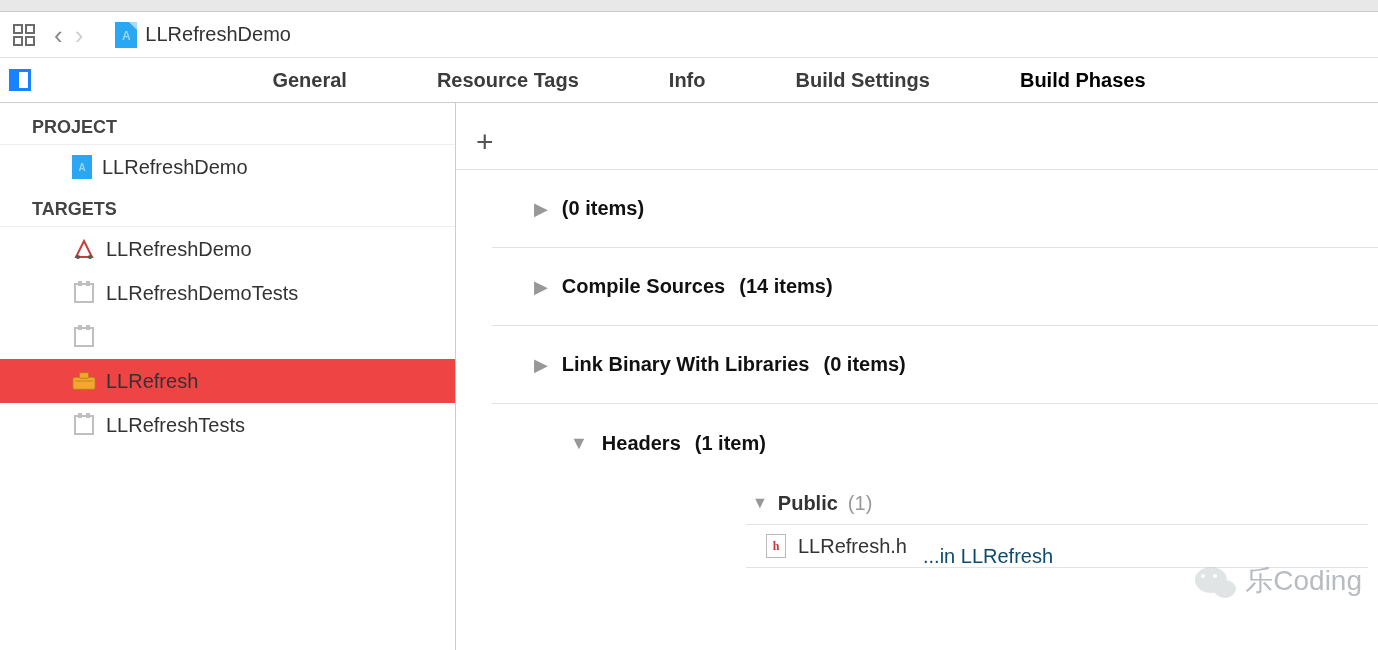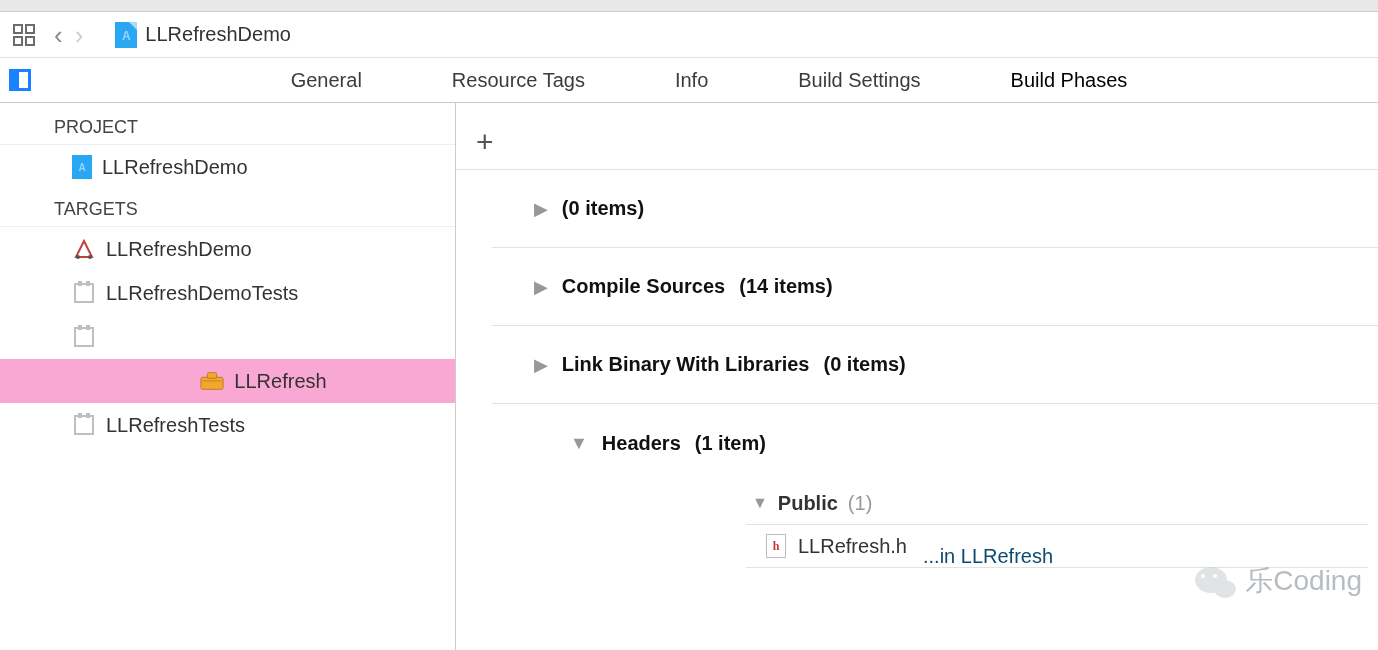--- a/index.html
+++ b/index.html
@@ -25,40 +25,40 @@
   .nav-arrows { display: flex; gap: 12px; }
   .nav-arrows .arrow { font-size: 26px; color: #888; line-height: 1; }
   .nav-arrows .arrow.disabled { color: #cfcfcf; }
   .proj-chip { display:flex; align-items:center; gap:8px; margin-left: 14px; }
   .proj-chip .pname { font-size: 20px; color:#333; }
   .xcicon { width:22px; height:26px; background:#2aa7f3; position:relative; overflow:hidden; }
   .xcicon::before { content:""; position:absolute; top:0; right:0; width:0; height:0;
     border-left:8px solid transparent; border-top:8px solid #fff; opacity:.6; }
   .xcicon::after { content:"A"; color:#fff; font:700 12px/1 Arial; position:absolute; left:50%; top:55%; transform:translate(-50%,-50%); opacity:.5; }
 
-  .tabbar { height: 45px; display:flex; align-items:center; border-bottom:1px solid #ccc; }
+  .tabbar { height: 45px; display:flex; align-items:center; border-bottom:1px solid #ccc;font-weight:bold; }
   .tabbar .left-seg { width: 40px; display:flex; align-items:center; justify-content:center; }
   .seg-icon { width:22px; height:22px; border:3px solid #1783ff; display:flex; }
   .seg-icon .pane { width:7px; background:#1783ff; }
   .tabs { display:flex; flex:1; justify-content:center; gap: 90px; }
   .tab { font-size: 20px; color:#3b3b3b; cursor:pointer; }
   .tab.active { color:#000000;text-align:right; }
 
   .content { display:flex; height: calc(650px - 12px - 46px - 45px); }
   .sidebar { width: 456px; border-right: 1px solid #ccc; padding-top: 4px; }
   .sidebar h4 {
-    font-size: 18px; font-weight:400; color:#444; padding: 10px 0 6px 54px;
+    font-size: 18px; font-weight:700; color:#444; padding: 10px 0 6px 32px;
     border-bottom: 1px solid #eee;
   }
   .sb-item {
     display:flex; align-items:center; gap: 10px;
     height: 44px; padding-left: 72px; font-size: 20px; color:#333;
     cursor:pointer;
   }
-  .sb-item.selected { background:#f9a8d4;justify-content:center; }
+  .sb-item.selected { background:#ef4444; }
   .ico { width:24px; height:24px; display:inline-flex; align-items:center; justify-content:center; }
   .ico.app svg, .ico.test svg, .ico.tool svg { display:block; }
   .ico.xc { width:20px; height:24px; background:#2aa7f3; position:relative; }
   .ico.xc::after { content:"A"; color:#fff; font:700 10px/1 Arial; position:absolute; left:50%; top:55%; transform:translate(-50%,-50%); opacity:.5; }
 
   .main { flex:1; padding-top: 12px; position:relative; }
   .plusbar { height:55px; display:flex; align-items:center; padding-left: 20px; border-bottom:1px solid #e2e2e2; }
   .plusbar .plus { font-size: 30px; color:#555; }
   .phase {
     display:flex; align-items:center; gap: 14px;

